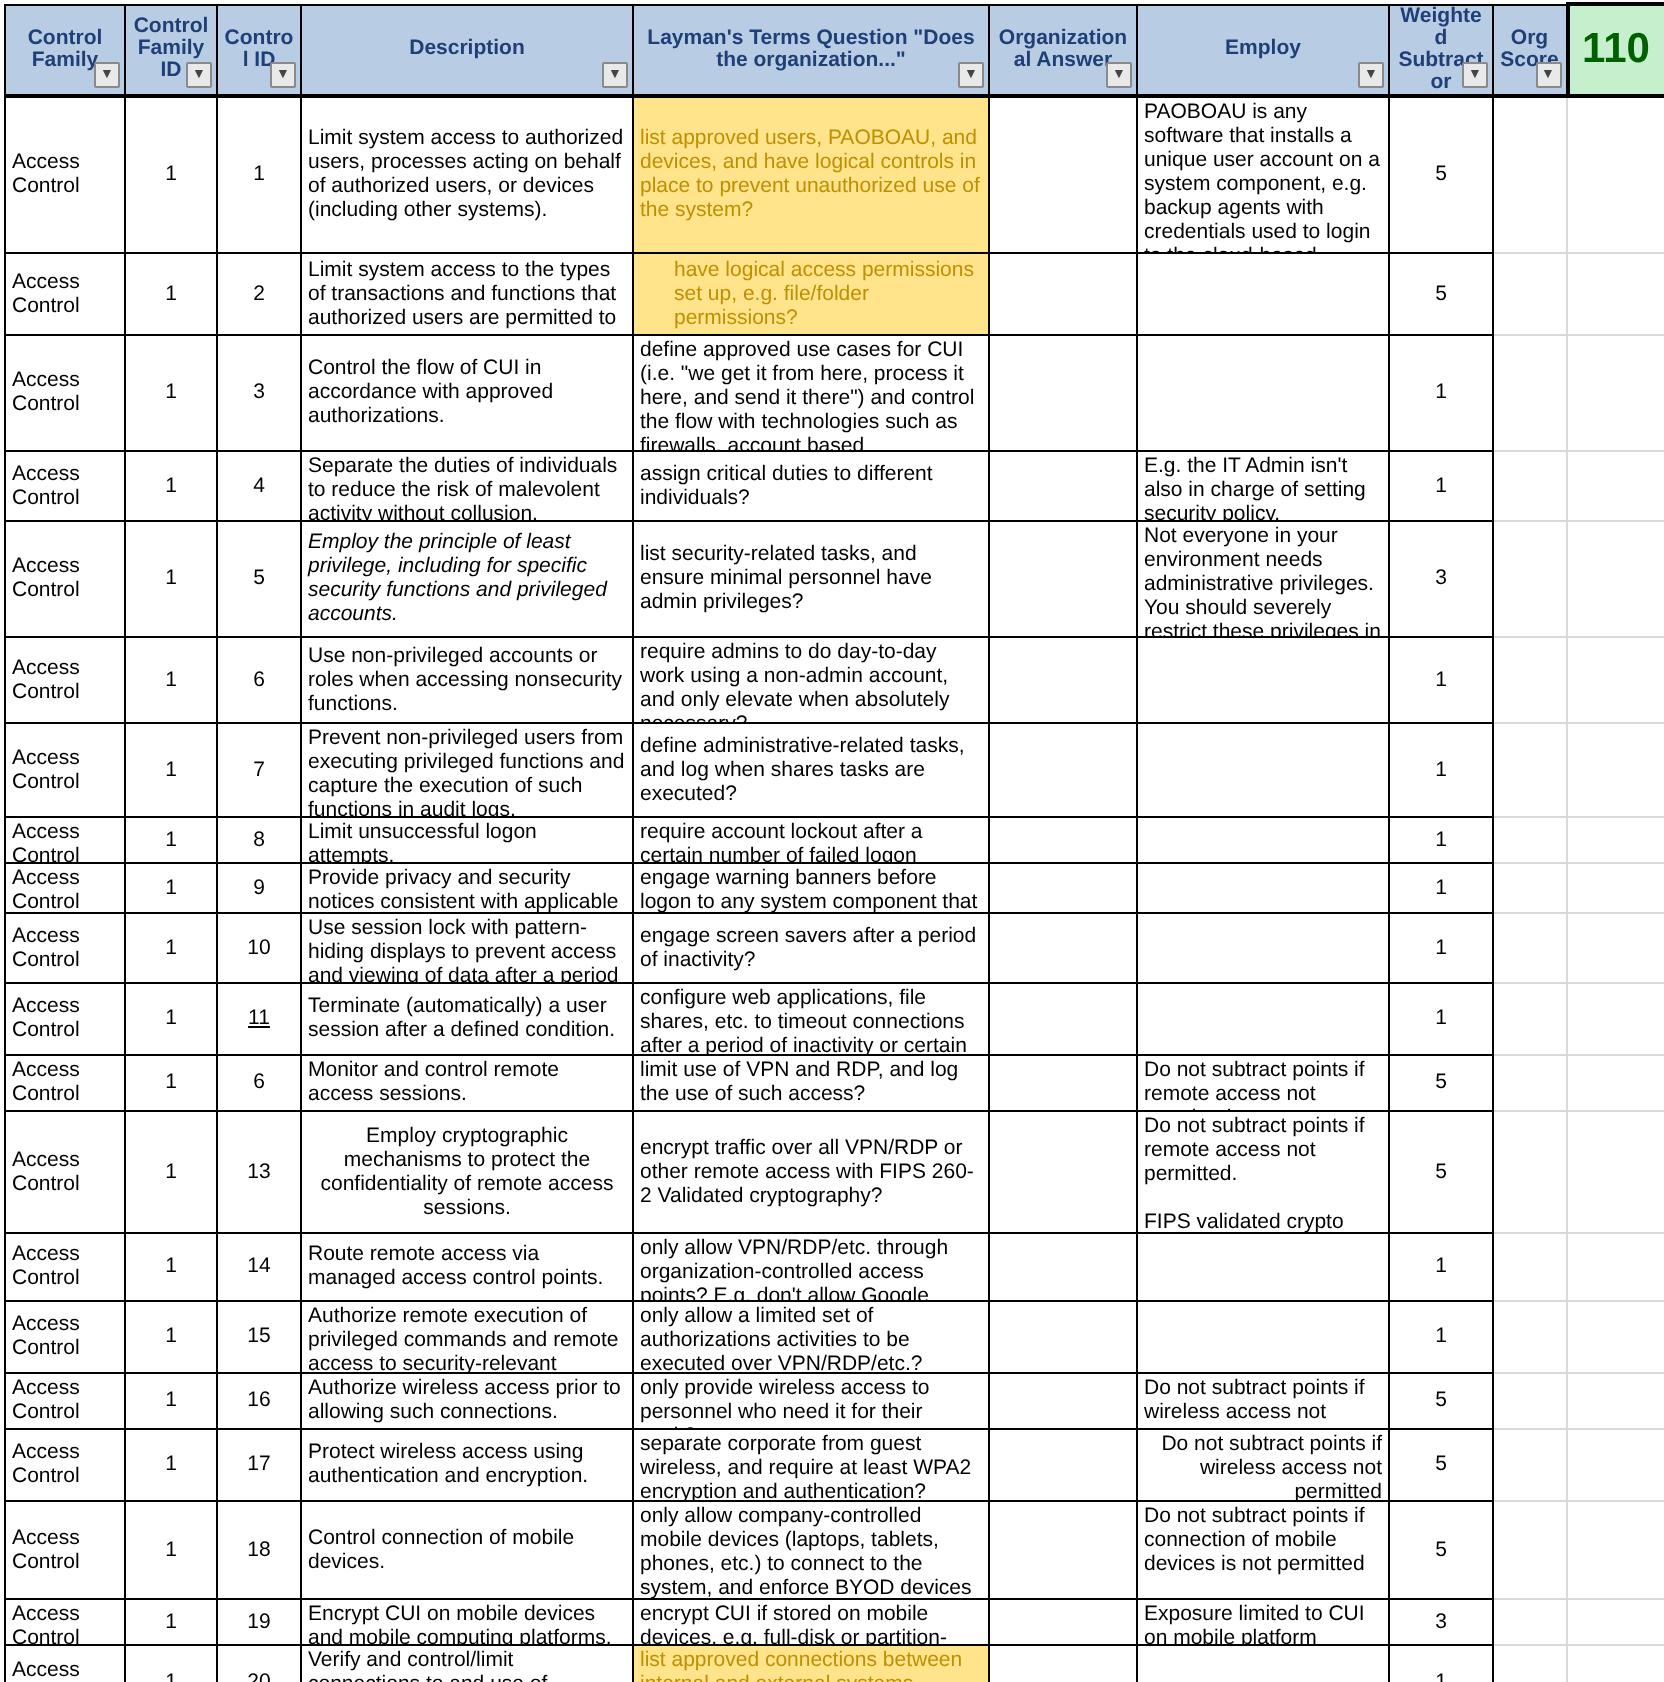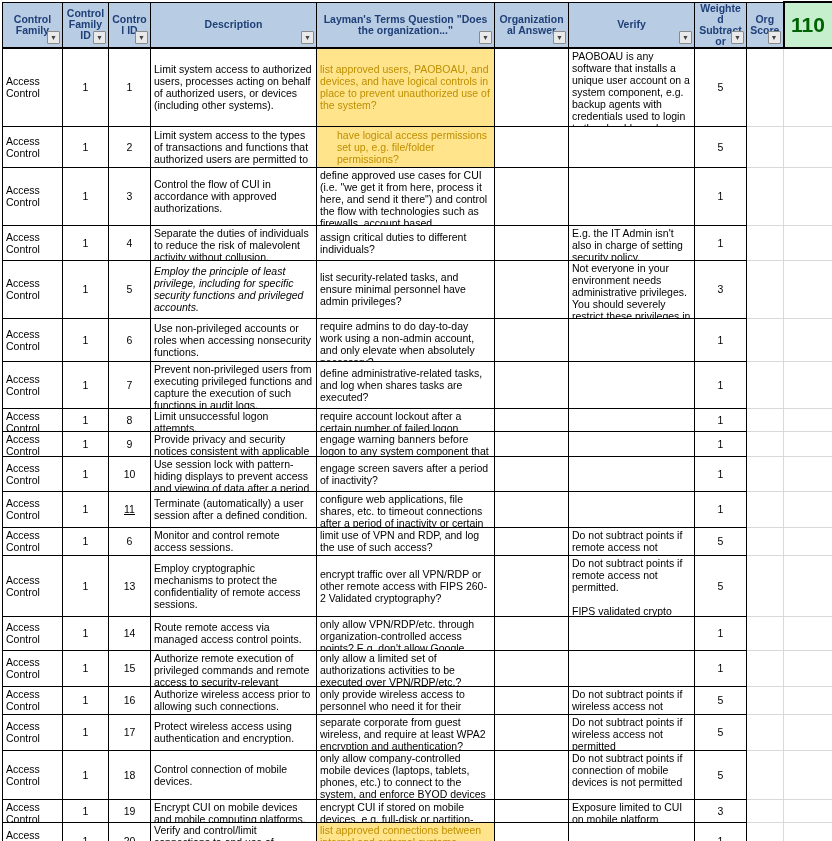--- a/index.html
+++ b/index.html
@@ -72,21 +72,21 @@
           </th>
           <th class="hcell">
             <div class="hlabel">Layman's Terms Question "Does the organization..."</div>
             <div class="filter-btn">▼</div>
           </th>
           <th class="hcell">
             <div class="hlabel">Organizational Answer</div>
             <div class="filter-btn">▼</div>
           </th>
           <th class="hcell">
-            <div class="hlabel">Verify</div>
+            <div class="hlabel">Employ</div>
             <div class="filter-btn">▼</div>
           </th>
           <th class="hcell">
             <div class="hlabel">Weighted Subtractor</div>
             <div class="filter-btn">▼</div>
           </th>
           <th class="hcell">
             <div class="hlabel">Org Score</div>
             <div class="filter-btn">▼</div>
           </th>
@@ -482,21 +482,21 @@
           <td class="c-family">
             <div class="cw" style="max-height: 58px;">Access Control</div>
           </td>
           <td class="c-num">
             <div class="cw" style="max-height: 58px;">1</div>
           </td>
           <td class="c-num">
             <div class="cw" style="max-height: 58px;">13</div>
           </td>
           <td class="c-desc">
-            <div class="cw" style="max-height: 58px;">Employ cryptographic mechanisms to protect the confidentiality of remote access sessions.</div>
+            <div class="cw" style="max-height: 58px; text-align: center;">Employ cryptographic mechanisms to protect the confidentiality of remote access sessions.</div>
           </td>
           <td class="c-quest">
             <div class="cw" style="max-height: 58px;">encrypt traffic over all VPN/RDP or other remote access with FIPS 260-2 Validated cryptography?</div>
           </td>
           <td class="c-ans">
             <div class="cw" style="max-height: 58px;"></div>
           </td>
           <td class="c-notes">
             <div class="cw" style="max-height: 58px;">Do not subtract points if remote access not permitted.
 
@@ -621,21 +621,21 @@
           <td class="c-desc">
             <div class="cw" style="max-height: 33px;">Protect wireless access using authentication and encryption.</div>
           </td>
           <td class="c-quest">
             <div class="cw" style="max-height: 33px;">separate corporate from guest wireless, and require at least WPA2 encryption and authentication?</div>
           </td>
           <td class="c-ans">
             <div class="cw" style="max-height: 33px;"></div>
           </td>
           <td class="c-notes">
-            <div class="cw" style="max-height: 33px;">Do not subtract points if wireless access not permitted</div>
+            <div class="cw" style="max-height: 33px; text-align: right;">Do not subtract points if wireless access not permitted</div>
           </td>
           <td class="c-num">
             <div class="cw" style="max-height: 33px;">5</div>
           </td>
           <td class="c-light">
             <div class="cw" style="max-height: 33px;"></div>
           </td>
           <td class="c-light c-extra">
             <div class="cw" style="max-height: 33px;"></div>
           </td>

